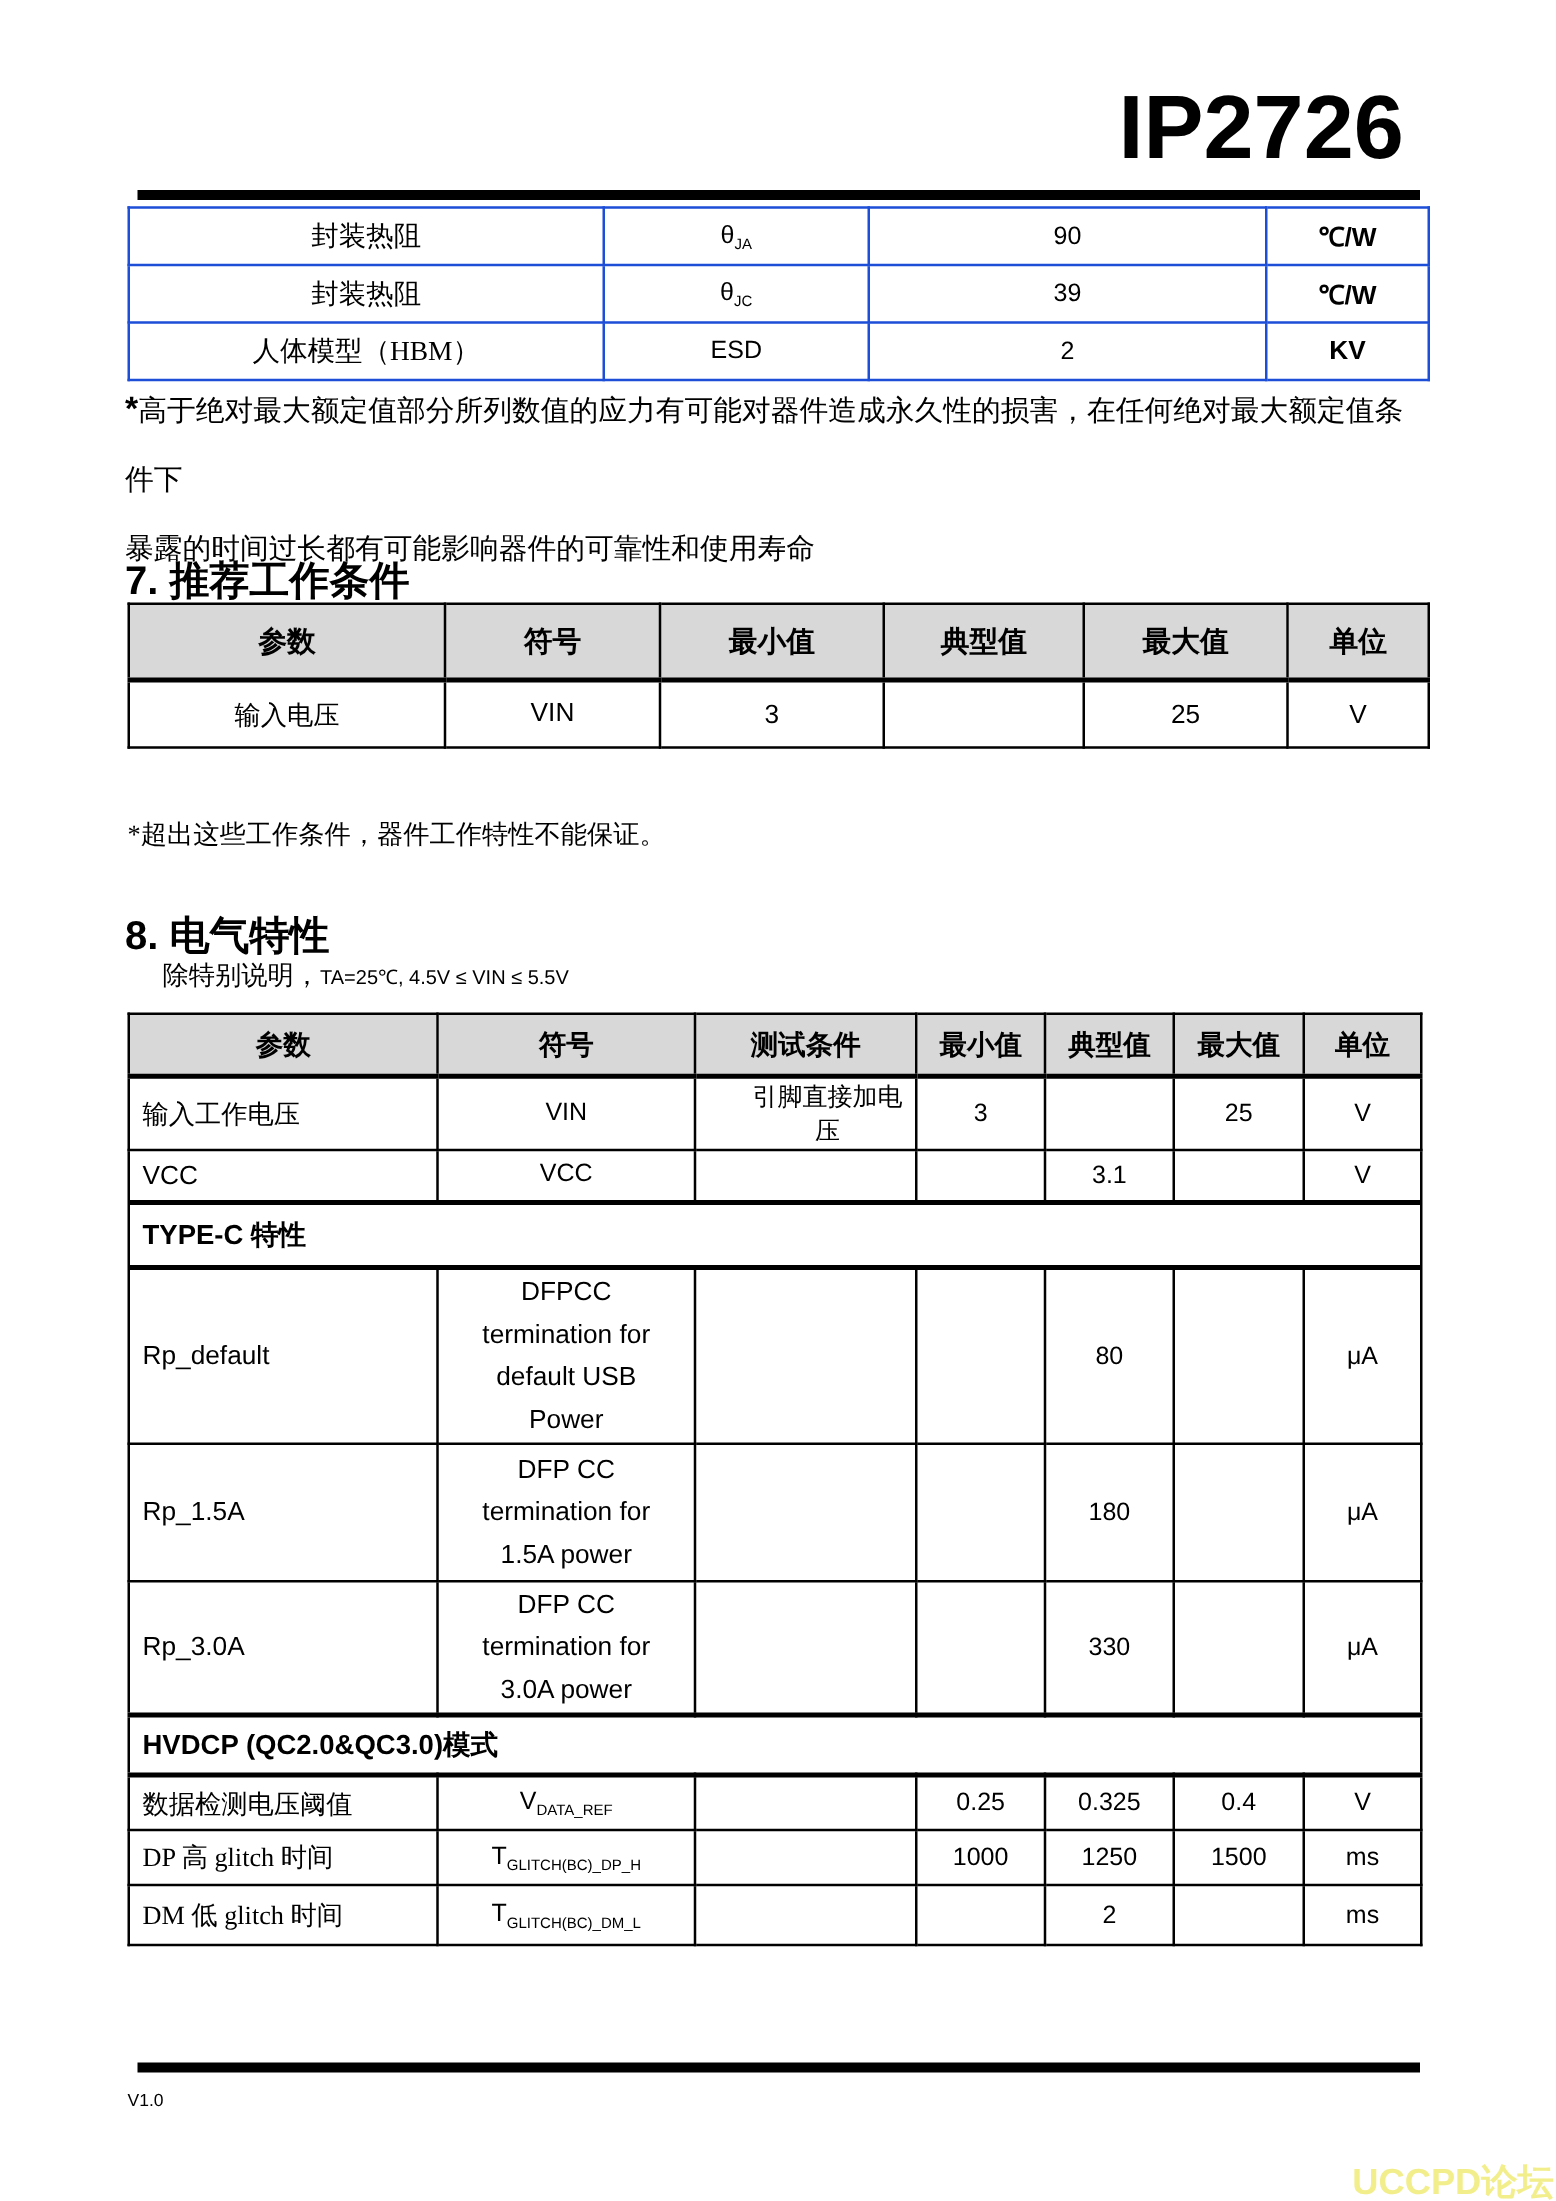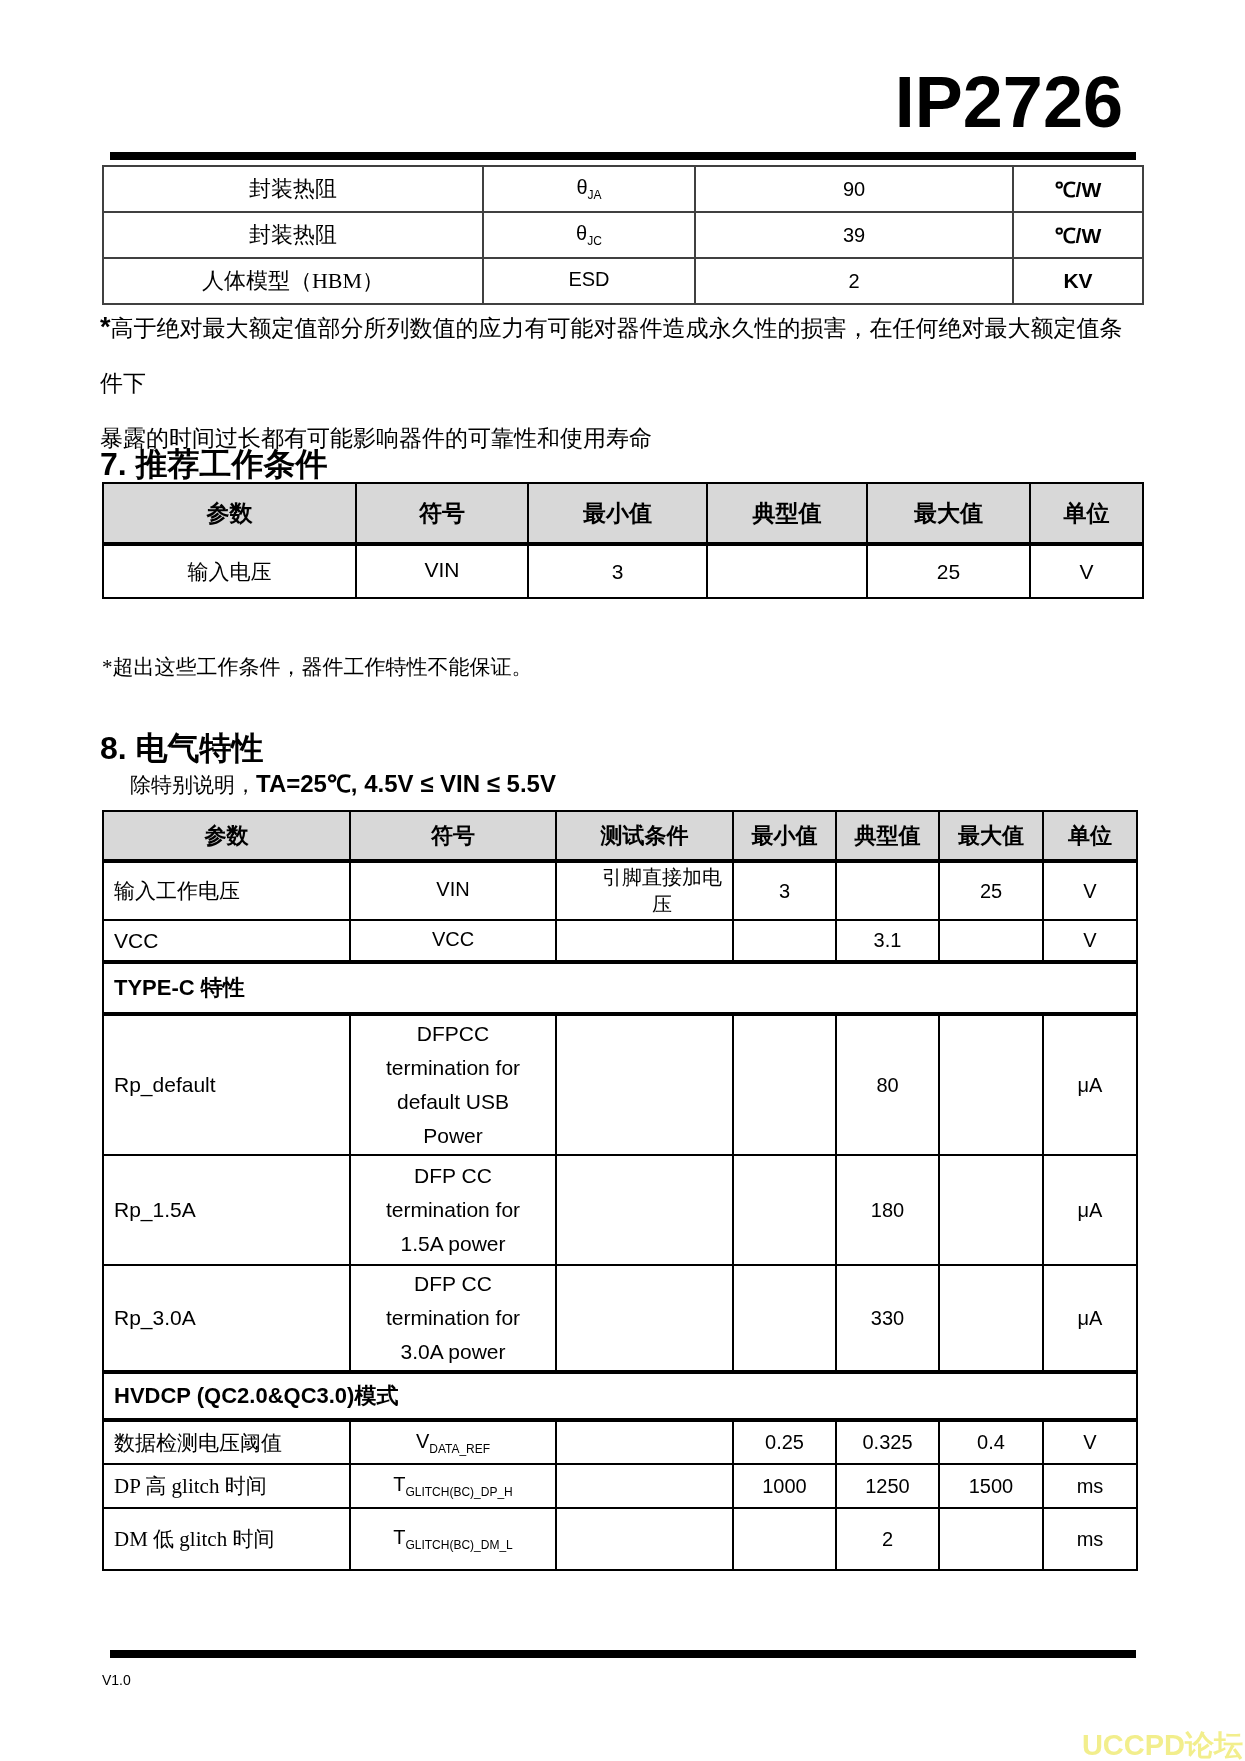--- a/index.html
+++ b/index.html
@@ -12,21 +12,21 @@
   .doc-title{top:66px;right:122px;font-size:72px;font-weight:bold;line-height:1;letter-spacing:0;}
   .rule{background:#000;height:8px;left:110px;width:1026px;}
   .rule-top{top:152px;}
   .rule-bottom{top:1650px;}
 
   table{border-collapse:collapse;table-layout:fixed;}
   td,th{overflow:hidden;}
 
   
   .t1{top:165px;left:102px;width:1040px;}
-  .t1 td{border:2px solid #404040;height:42px;text-align:center;font-size:20px;}
+  .t1 td{border:2px solid #1d4ed8;height:42px;text-align:center;font-size:20px;}
   .t1 .cn{font-family:"Liberation Serif", serif;font-size:22px;}
   .t1 .unit{font-weight:bold;font-size:21px;}
 
   .sb{font-size:12px;vertical-align:-5px;}
 
   
   .note1{top:300px;left:100px;width:1045px;font-family:"Liberation Serif", serif;
          font-size:23px;line-height:55px;}
   .note1 .star{font-weight:bold;font-size:27px;font-family:"Liberation Sans",sans-serif;}
 
@@ -39,40 +39,40 @@
   .t7 th,.t7 td{border:2px solid #000;text-align:center;}
   .t7 thead th{background:#d8d8d8;height:56px;font-size:23px;border-bottom:4px solid #000;}
   .t7 tbody tr{height:54px;}
   .t7 td{font-size:21px;}
   .t7 .cn{font-family:"Liberation Serif", serif;}
 
   .note7{top:653px;left:102px;font-family:"Liberation Serif", serif;font-size:21px;}
 
   .cond{top:766px;left:102px;font-size:21px;}
   .cond .zh{font-family:Liberation Mono, monospace;margin-left:28px;}
-  .cond .en{font-weight:bold;font-size:24px;}
+  .cond .en{font-weight:normal;font-size:16px;}
 
   
   .t8{top:810px;left:102px;width:1034px;}
   .t8 th,.t8 td{border:2px solid #000;text-align:center;font-size:20px;}
   .t8 thead th{background:#d8d8d8;height:45px;font-size:22px;border-bottom:4px solid #000;}
   .t8 .pl{text-align:left;padding-left:10px;font-family:"Liberation Serif", serif;font-size:21px;}
   .t8 .pl.sans{font-family:"Liberation Sans", sans-serif;}
   .t8 .cn{font-family:Liberation Serif, serif;padding-left:36px;}
   .t8 .mlsym{white-space:pre-line;line-height:34px;font-size:21px;}
   .t8 .sect td{border-top:4px solid #000;border-bottom:4px solid #000;text-align:left;
                padding-left:10px;font-weight:bold;font-size:22px;}
   .r-std{height:42px;}
   .r-sect1{height:52px;}
   .r-sect2{height:48px;}
   .r-t4{height:134px;}
   .r-t3a{height:110px;}
   .r-t3b{height:105px;}
   .r-d1{height:44px;}
-  .r-d2{height:62px;}
+  .r-d2{height:48px;}
 
   .version{top:1672px;left:102px;font-size:14px;}
   .watermark{top:1726px;right:2px;font-size:29px;color:#f2ee8c;font-weight:bold;}
 </style>
 </head>
 <body>
 
 <div class="abs doc-title">IP2726</div>
 <div class="abs rule rule-top"></div>
 

